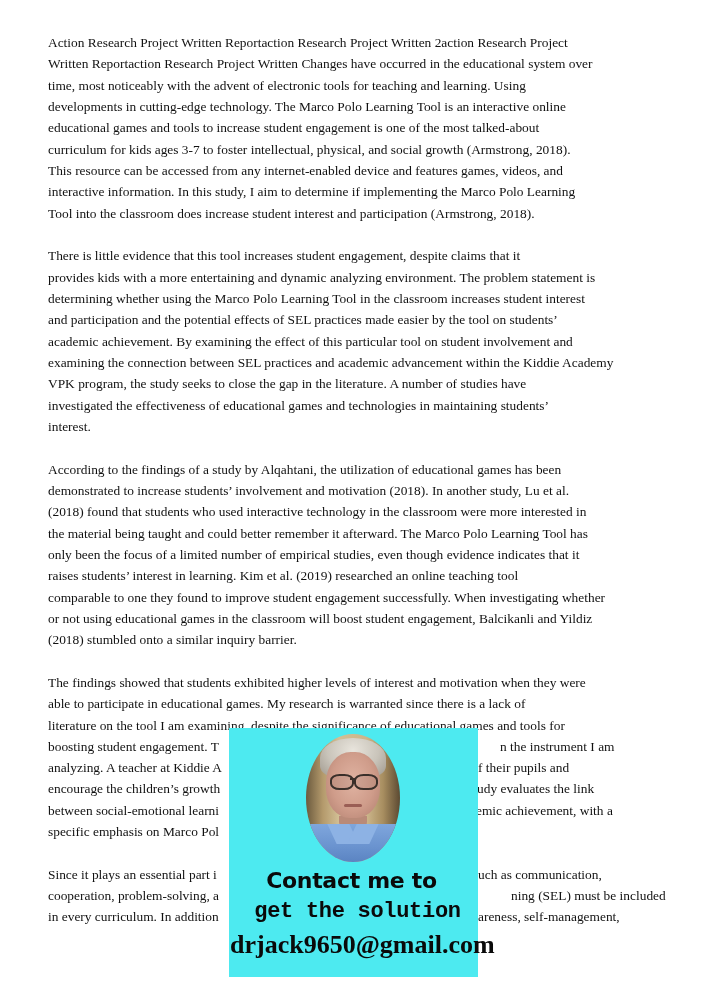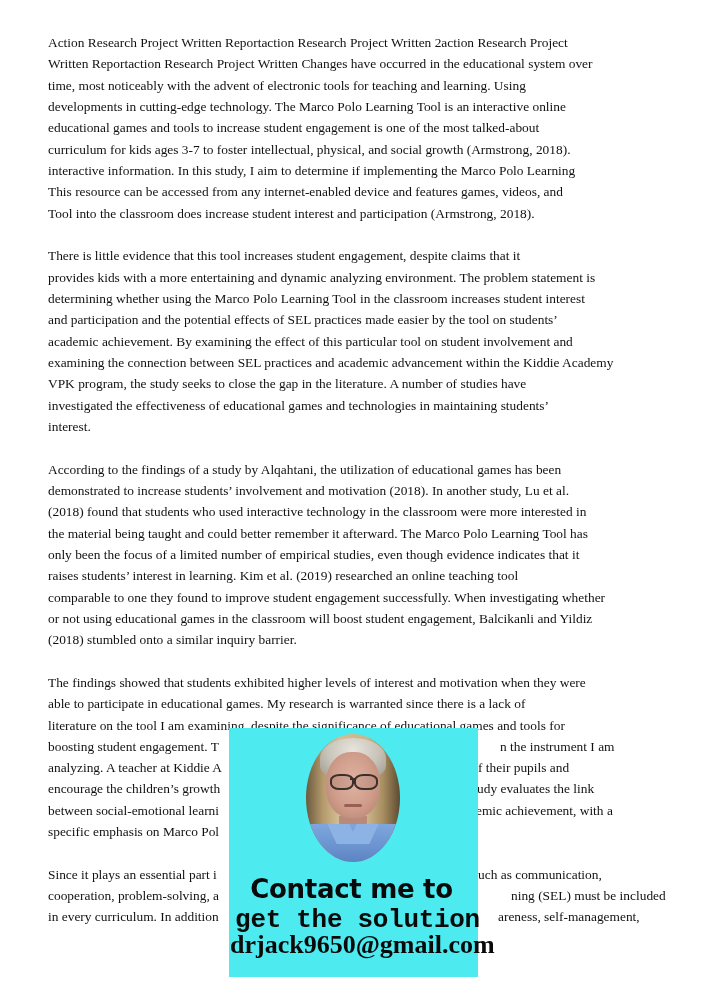--- a/index.html
+++ b/index.html
@@ -141,24 +141,23 @@
       position: absolute;
       left: 0;
       width: 249px;
       text-align: center;
       white-space: nowrap;
       color: #0a0a0a;
     }
     .promo-line.cta {
       font-family: "DejaVu Sans", "Liberation Sans", sans-serif;
       font-weight: bold;
-      font-size: 26px;
+      font-size: 22px;
       letter-spacing: -0.3px;
       line-height: 30px;
-      margin-top: 8px;
     }
     .promo-line.cta1 { top: 138px; left: -2px; }
     .promo-line.cta2 { top: 169px; left: 4px; font-family: Liberation Mono, monospace; }
     .promo-line.email {
       top: 203px;
       font-family: "Liberation Serif", "DejaVu Serif", serif;
       font-weight: bold;
       font-size: 26px;
       line-height: 28px;
       left: 1px;
@@ -171,22 +170,22 @@
 
   <div class="doc-body">
 
     <p class="para">
       <span class="line">Action Research Project Written Reportaction Research Project Written 2action Research Project</span>
       <span class="line">Written Reportaction Research Project Written Changes have occurred in the educational system over</span>
       <span class="line">time, most noticeably with the advent of electronic tools for teaching and learning. Using</span>
       <span class="line">developments in cutting-edge technology. The Marco Polo Learning Tool is an interactive online</span>
       <span class="line">educational games and tools to increase student engagement is one of the most talked-about</span>
       <span class="line">curriculum for kids ages 3-7 to foster intellectual, physical, and social growth (Armstrong, 2018).</span>
+      <span class="line">This resource can be accessed from any internet-enabled device and features games, videos, and</span>
       <span class="line">interactive information. In this study, I aim to determine if implementing the Marco Polo Learning</span>
-      <span class="line">This resource can be accessed from any internet-enabled device and features games, videos, and</span>
       <span class="line">Tool into the classroom does increase student interest and participation (Armstrong, 2018).</span>
     </p>
 
     <p class="para">
       <span class="line">There is little evidence that this tool increases student engagement, despite claims that it</span>
       <span class="line">provides kids with a more entertaining and dynamic analyzing environment. The problem statement is</span>
       <span class="line">determining whether using the Marco Polo Learning Tool in the classroom increases student interest</span>
       <span class="line">and participation and the potential effects of SEL practices made easier by the tool on students’</span>
       <span class="line">academic achievement. By examining the effect of this particular tool on student involvement and</span>
       <span class="line">examining the connection between SEL practices and academic advancement within the Kiddie Academy</span>
@@ -214,21 +213,21 @@
       <span class="line"><span>boosting student engagement. T</span><span class="gap" style="width:0"></span><span style="position:absolute;left:452px;">n the instrument I am</span></span>
       <span class="line"><span>analyzing. A teacher at Kiddie A</span><span style="position:absolute;left:430px;">f their pupils and</span></span>
       <span class="line"><span>encourage the children’s growth</span><span style="position:absolute;left:429px;">udy evaluates the link</span></span>
       <span class="line"><span>between social-emotional learni</span><span style="position:absolute;left:428px;">emic achievement, with a</span></span>
       <span class="line"><span>specific emphasis on Marco Pol</span></span>
     </p>
 
     <p class="para">
       <span class="line"><span>Since it plays an essential part i</span><span style="position:absolute;left:430px;">uch as communication,</span></span>
       <span class="line"><span>cooperation, problem-solving, a</span><span style="position:absolute;left:428px;padding-left:35px;">ning (SEL) must be included</span></span>
-      <span class="line"><span>in every curriculum. In addition</span><span style="position:absolute;left:430px;margin-left:20px;">areness, self-management,</span></span>
+      <span class="line"><span>in every curriculum. In addition</span><span style="position:absolute;left:430px;">areness, self-management,</span></span>
     </p>
   </div>
 
   <div class="promo">
     <div class="portrait">
       <div class="hair"></div>
       <div class="neck"></div>
       <div class="face"></div>
       <div class="glass-l"></div>
       <div class="glass-r"></div>

